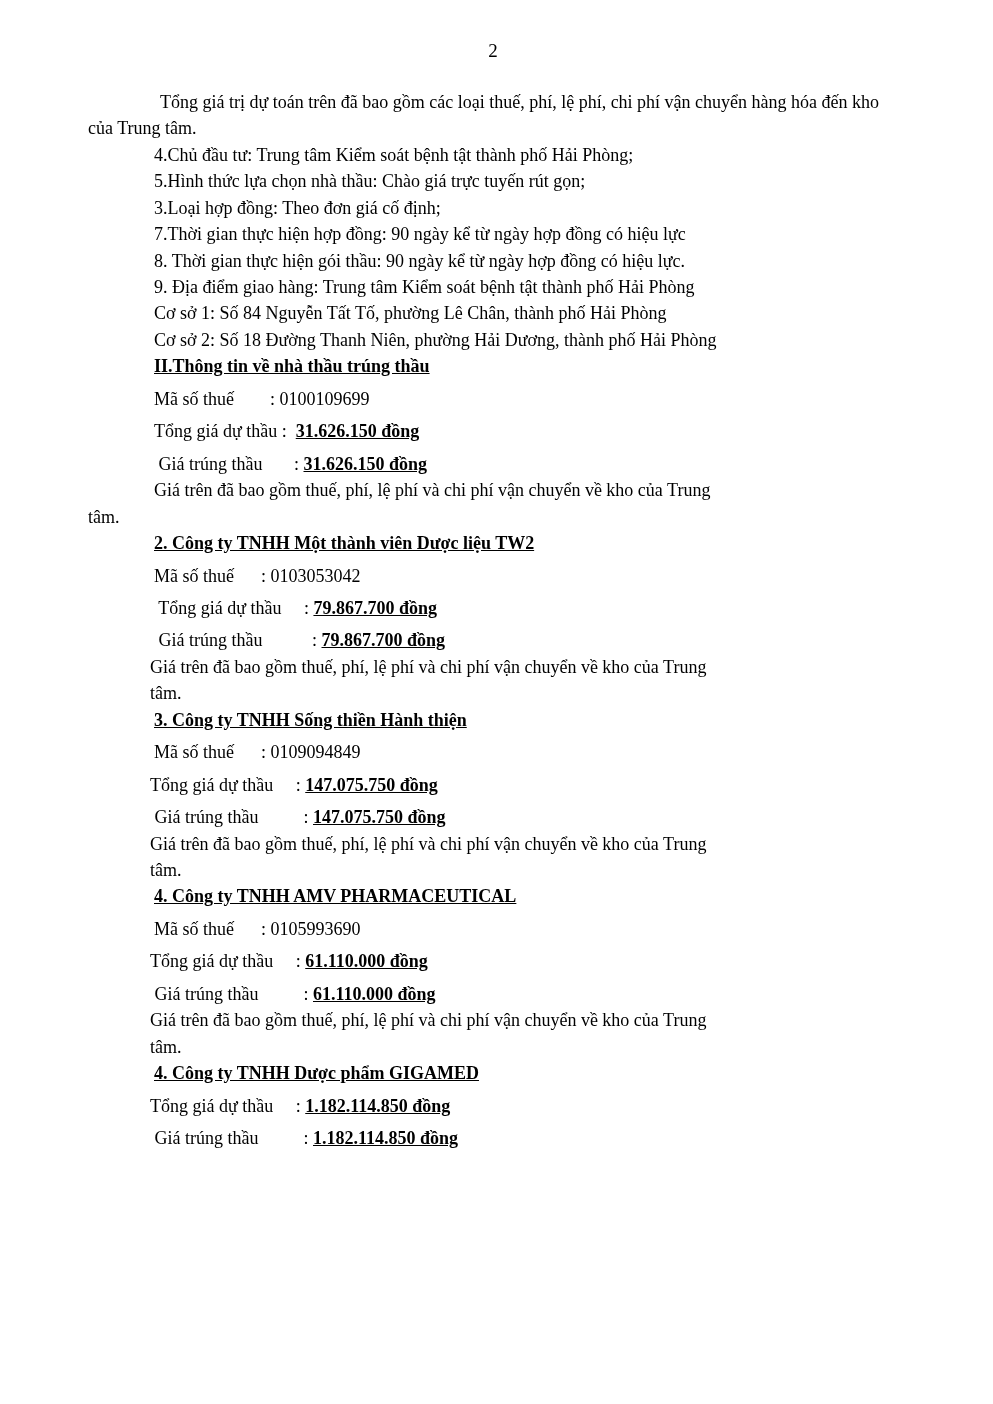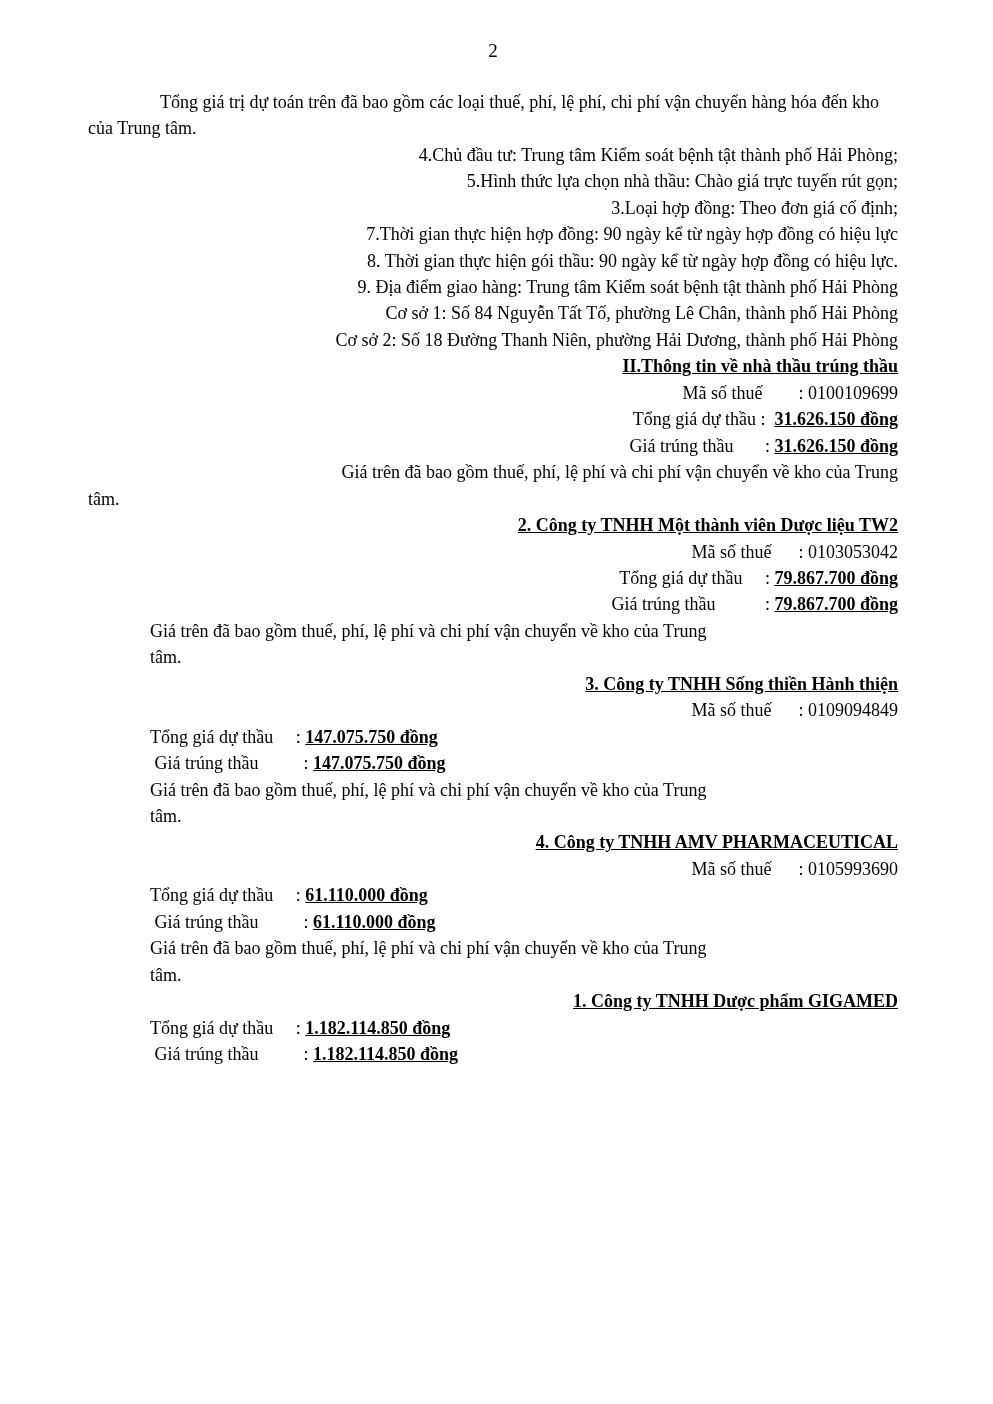--- a/index.html
+++ b/index.html
@@ -31,32 +31,32 @@
     font-size: 18px;
     line-height: 1.47;
     margin: 0;
     text-align: left;
   }
   .indent-first {
     text-indent: 72px;
   }
   .indent-line {
     padding-left: 66px;
-    text-align: right;
   }
   .indent-line-sm {
     padding-left: 62px;
   }
   .bold {
     font-weight: bold;
     text-decoration: underline;
   }
   .row {
     display: block;
     white-space: pre;
+    margin-top: 6px;
   }
   .label-col {
     display: inline-block;
   }
 </style>
 </head>
 <body>
 
 <div class="page">
 
@@ -104,18 +104,18 @@
   <div>
     <p class="para indent-line bold">4. Công ty TNHH AMV PHARMACEUTICAL</p>
     <p class="para indent-line row"><span class="label-col">Mã số thuế</span><span>      : </span><span>0105993690</span></p>
     <p class="para indent-line-sm row"><span class="label-col">Tổng giá dự thầu</span><span>     : </span><span class="bold">61.110.000 đồng</span></p>
     <p class="para indent-line-sm row"><span class="label-col"> Giá trúng thầu</span><span>          : </span><span class="bold">61.110.000 đồng</span></p>
     <p class="para indent-line-sm">Giá trên đã bao gồm thuế, phí, lệ phí và chi phí vận chuyển về kho của Trung</p>
     <p class="para indent-line-sm">tâm.</p>
   </div>
 
   <div>
-    <p class="para indent-line bold">1. Công ty TNHH Dược phẩm GIGAMED</p>
+    <p class="para indent-line bold">4. Công ty TNHH Dược phẩm GIGAMED</p>
     <p class="para indent-line-sm row"><span class="label-col">Tổng giá dự thầu</span><span>     : </span><span class="bold">1.182.114.850 đồng</span></p>
     <p class="para indent-line-sm row"><span class="label-col"> Giá trúng thầu</span><span>          : </span><span class="bold">1.182.114.850 đồng</span></p>
   </div>
 
 </div>
 
 </body></html>

